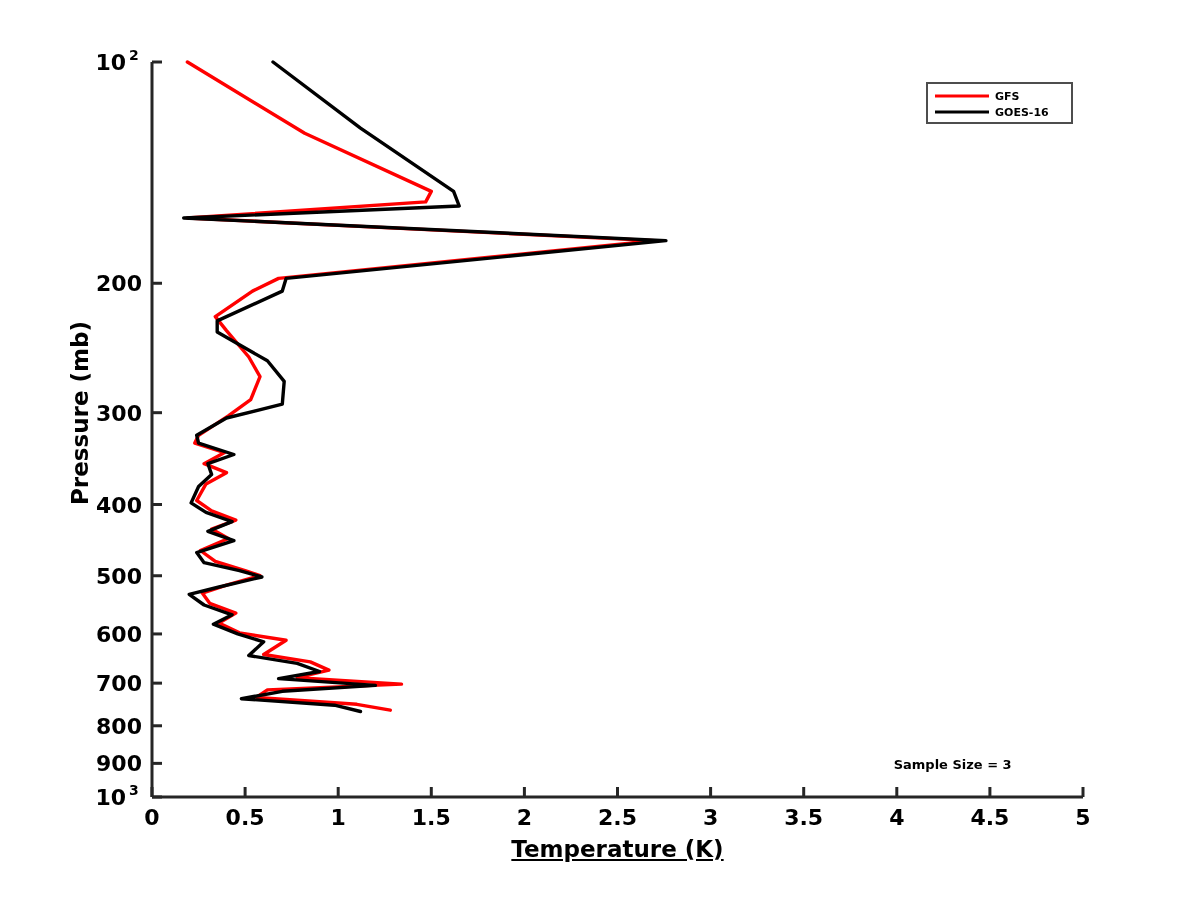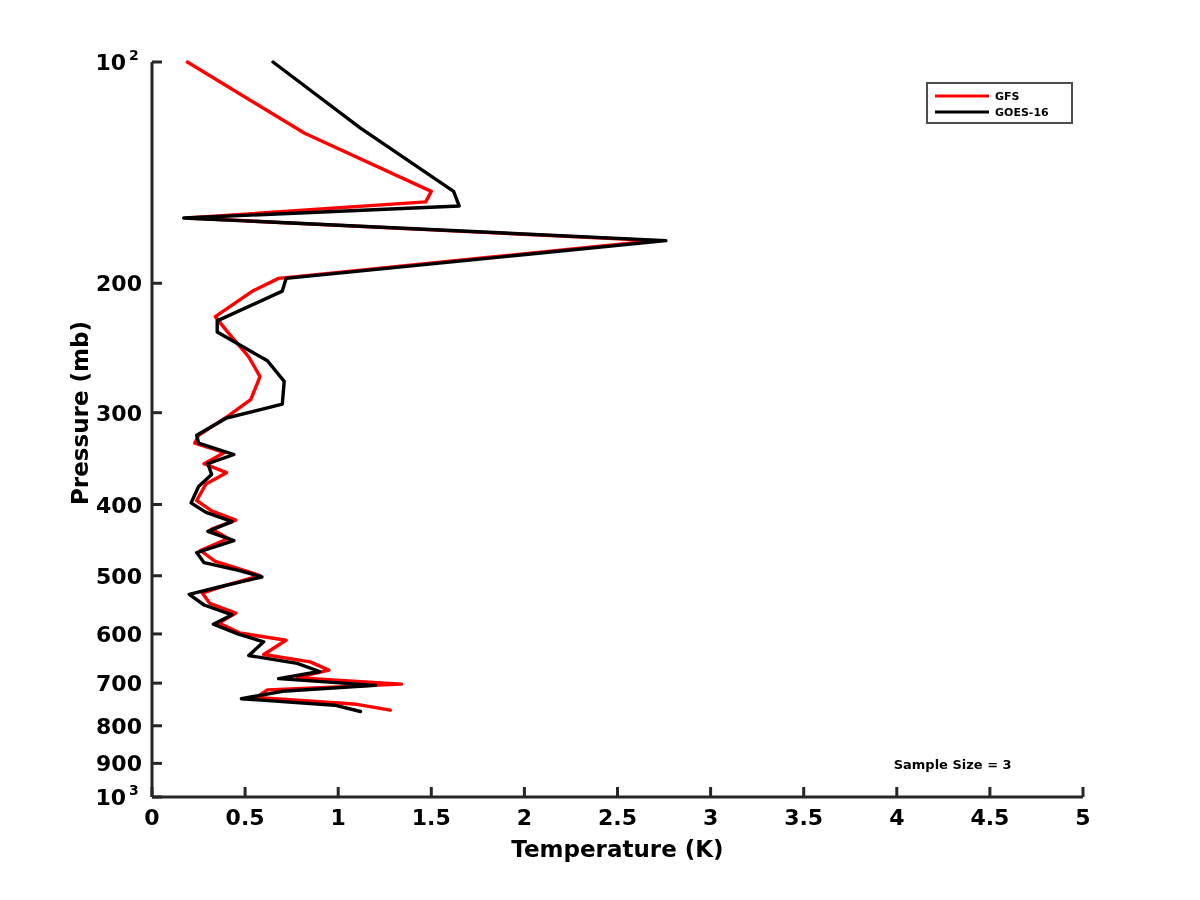--- a/index.html
+++ b/index.html
@@ -33,20 +33,21 @@
   }
   .axis-label-x {
     position: absolute;
     left: 152px;
     top: 836px;
     width: 931px;
     text-align: center;
     font-size: 23px;
     font-weight: bold;
     color: #000000;
+    text-decoration: underline;
   }
   .axis-label-y {
     position: absolute;
     left: -40px;
     top: 400px;
     width: 240px;
     text-align: center;
     font-size: 23px;
     font-weight: bold;
     color: #000000;

